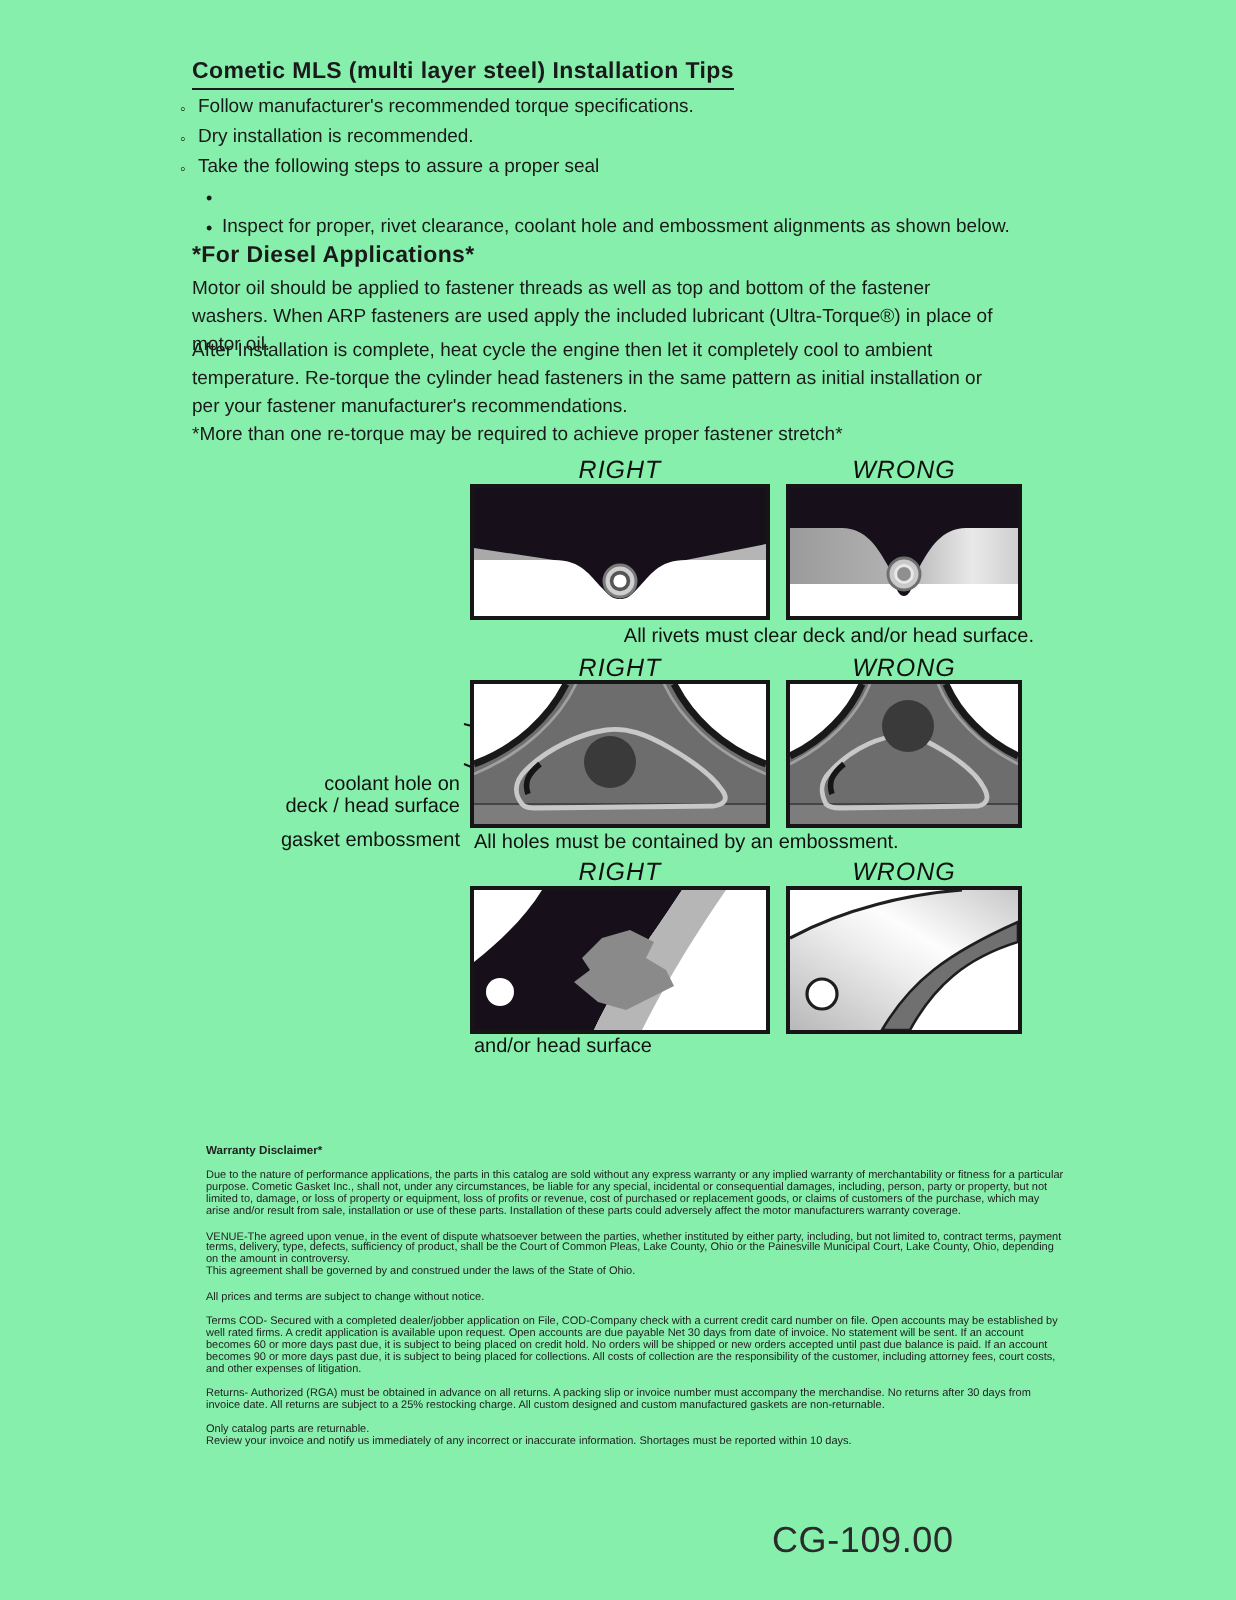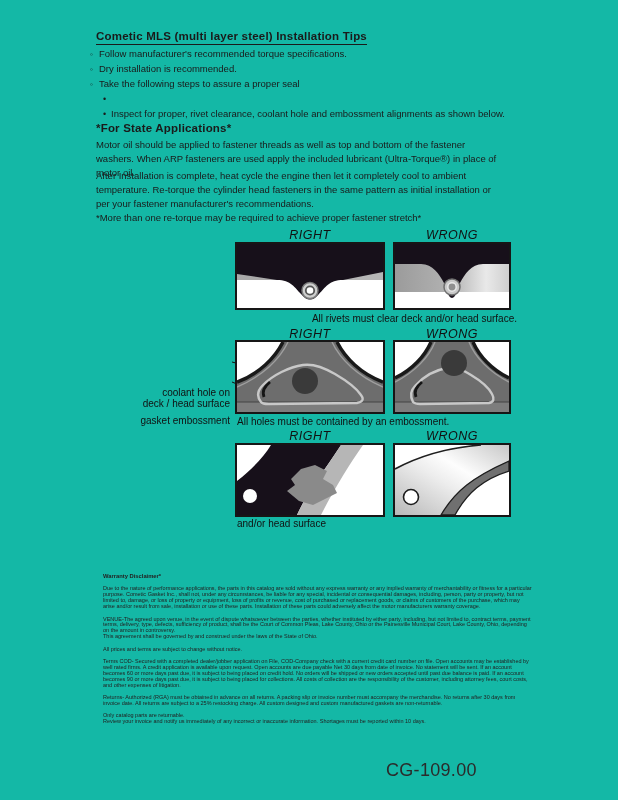--- a/index.html
+++ b/index.html
@@ -1,16 +1,16 @@
 <!DOCTYPE html>
 <html><head>
 <meta charset="utf-8">
 <style>
   html,body{margin:0;padding:0;background:#ffffff;}
-  #page{position:relative;width:618px;height:800px;background:#14b8a6;overflow:hidden;
+  #page{position:relative;width:618px;height:800px;background:#86efac;overflow:hidden;
         font-family:"Liberation Sans","DejaVu Sans",sans-serif;color:#1a1a1a;}
   .abs{position:absolute;}
   .title{font-size:11.5px;font-weight:bold;border-bottom:1.5px solid #1a1a1a;padding-bottom:2px;display:inline-block;letter-spacing:.2px;}
   .body-txt{font-size:9.5px;line-height:14px;}
   .bullet-row{display:flex;font-size:9.5px;line-height:14.5px;}
   .bullet-marker{width:9px;flex:0 0 9px;font-size:8px;line-height:15px;text-align:left;}
   .sub-marker{width:8px;flex:0 0 8px;font-size:9px;line-height:14.5px;}
   .section-head{font-size:11.5px;font-weight:bold;letter-spacing:.2px;}
   .dg-header{font-size:12.5px;letter-spacing:.5px;text-align:center;color:#111;font-style:italic;}
   .caption{font-size:10px;line-height:11.5px;color:#111;}
@@ -47,21 +47,21 @@
     </div>
     <div class="bullet-row" style="margin-left:13px;">
       <span class="sub-marker">•</span>
     </div>
     <div class="bullet-row" style="margin-left:13px;">
       <span class="sub-marker">•</span>
       <span>Inspect for proper, rivet clearance, coolant hole and embossment alignments as shown below.</span>
     </div>
   </div>
 
-  <div class="abs section-head" style="left:96px;top:122px;">*For State Applications*</div>
+  <div class="abs section-head" style="left:96px;top:122px;">*For Diesel Applications*</div>
   <div class="abs body-txt" style="left:96px;top:138px;width:408px;">Motor oil should be applied to fastener threads as well as top and bottom of the fastener washers. When ARP fasteners are used apply the included lubricant (Ultra-Torque®) in place of motor oil.</div>
   <div class="abs body-txt" style="left:96px;top:169px;width:408px;">After Installation is complete, heat cycle the engine then let it completely cool to ambient temperature. Re-torque the cylinder head fasteners in the same pattern as initial installation or per your fastener manufacturer's recommendations.</div>
   <div class="abs body-txt" style="left:96px;top:211px;width:420px;">*More than one re-torque may be required to achieve proper fastener stretch*</div>
 
   <div class="abs dg-header" style="left:235px;top:228px;width:150px;">RIGHT</div>
   <div class="abs dg-header" style="left:393px;top:228px;width:118px;">WRONG</div>
 
   <div class="abs panel" style="left:235px;top:242px;">
     <svg width="146" height="64" viewBox="0 0 146 64">
       <rect x="0" y="0" width="146" height="64" fill="#17101a"></rect>

